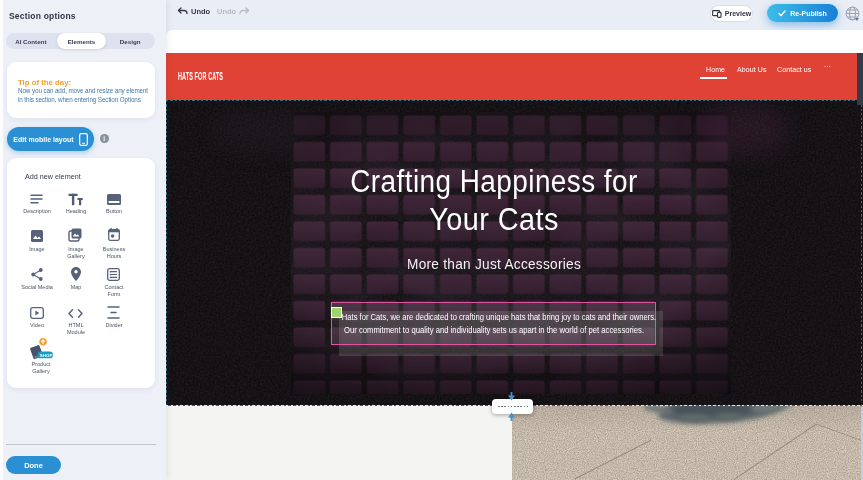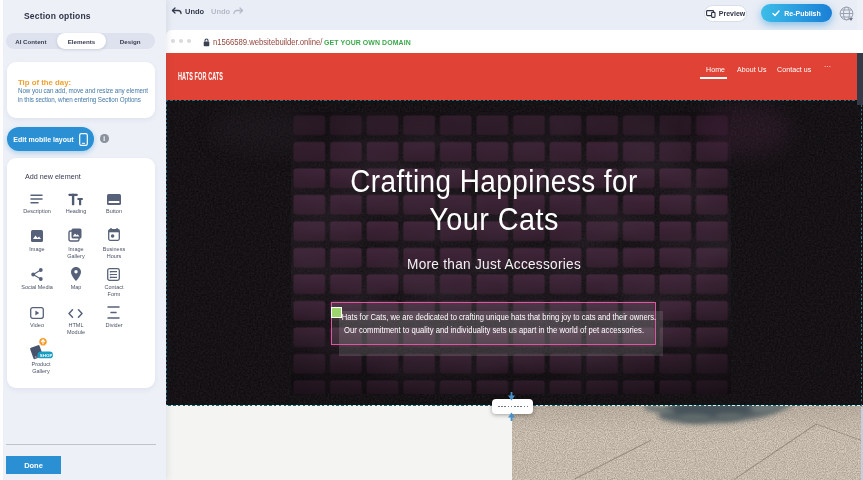--- a/index.html
+++ b/index.html
@@ -1,21 +1,21 @@
 <!DOCTYPE html>
 <html><head>
 <meta charset="utf-8">
 <style>
   * { margin:0; padding:0; box-sizing:border-box; }
   html,body { width:863px; height:480px; overflow:hidden; }
   body { font-family:"Liberation Sans", sans-serif; position:relative; background:#edf0f7; }
   .abs { position:absolute; }
 
   
-  #topbar { left:160px; top:0; width:697px; height:40px; background:#e9edf5; }
+  #topbar { left:166px; top:0; width:697px; height:40px; background:#e9edf5; }
   #undo { left:11px; top:7px; font-size:7.5px; font-weight:bold; color:#333a4e; display:flex; align-items:center; gap:3px;}
   #redo { left:51px; top:7px; font-size:7.5px; font-weight:bold; color:#b4bac8; display:flex; align-items:center; gap:3px;}
   .btn-preview { left:544px; top:5px; width:43px; height:17px; background:#fff; border:1px solid #d8dde8; border-radius:9px; display:flex; align-items:center; justify-content:center; gap:3px; font-size:7px; font-weight:bold; color:#2f3447; }
   .btn-republish { left:601px; top:4px; width:71px; height:18px; border-radius:10px; background:linear-gradient(90deg,#3cbde8,#1a7fd6); box-shadow:0 3px 8px rgba(47,150,220,.55); display:flex; align-items:center; justify-content:center; gap:4px; font-size:7px; font-weight:bold; color:#fff; }
 
   
   #browser { left:166px; top:30px; width:697px; height:450px; background:#fff; border-top-left-radius:6px; }
   #chrome { left:0; top:0; width:697px; height:23px; background:#fff; border-top-left-radius:6px; }
   .dot { width:4px; height:4px; border-radius:50%; background:#d9dade; top:9px; }
   #url { left:47px; top:7px; font-size:9px; color:#94473e; letter-spacing:-0.05px; transform:scaleX(.86); transform-origin:left center; }
@@ -55,37 +55,37 @@
   
   #handle { left:492px; top:399px; width:41px; height:15px; background:#fff; border-radius:4px; box-shadow:0 1px 4px rgba(0,0,0,.35); z-index:30; }
   #handledots { left:498px; top:405.6px; width:30px; height:1.6px; background:repeating-linear-gradient(90deg,#6a7686 0 1.6px, transparent 1.6px 3.2px); z-index:31; }
 
   
   #sb-top { left:857px; top:53px; width:6px; height:52px; background:#343a48; z-index:5; }
   #sb-bottom { left:860.5px; top:407px; width:2.5px; height:73px; background:#c3cde0; z-index:5; }
 
   
   #sidebar { left:0; top:0; width:166px; height:480px; background:#edf0f7; box-shadow:2px 0 6px rgba(60,70,110,.10); z-index:40; }
-  #sbtitle { left:9px; top:11px; font-size:8.5px; font-weight:bold; color:#2e3346; letter-spacing:.2px;margin-left:15px; }
+  #sbtitle { left:9px; top:11px; font-size:8.5px; font-weight:bold; color:#2e3346; letter-spacing:.2px; }
   #tabs { left:6px; top:33px; width:149px; height:16px; background:#dde2ee; border-radius:8px; display:flex; align-items:center; }
   .tab { flex:1; text-align:center; font-size:6.2px; font-weight:bold; color:#3a4054; }
   #tab-el { position:absolute; left:51px; top:0; width:49px; height:16px; background:#fff; border-radius:8px; box-shadow:0 1px 3px rgba(50,60,90,.18); display:flex; align-items:center; justify-content:center; }
   .card { background:#fff; border-radius:9px; box-shadow:0 2px 5px rgba(70,80,120,.08); }
   #tipcard { left:7px; top:62px; width:148px; height:56px; }
   #tiptitle { left:18px; top:78px; font-size:7.8px; font-weight:bold; color:#efa02f; }
   #tipbody { left:18px; top:87px; width:136px; font-size:6.3px; line-height:8.5px; color:#4579a8; letter-spacing:-0.1px; }
   #editbtn { left:7px; top:127px; width:87px; height:24px; background:#2a8fd3; border-radius:12px; display:flex; align-items:center; justify-content:center; gap:5px; color:#fff; font-size:7px; font-weight:bold; box-shadow:0 2px 5px rgba(42,143,211,.35); }
   #infoi { left:100px; top:134px; width:8.5px; height:8.5px; border-radius:50%; background:#8b919d; color:#fff; font-size:6.5px; font-weight:bold; display:flex; align-items:center; justify-content:center; }
   #elcard { left:7px; top:158px; width:148px; height:230px; }
   #eltitle { left:25px; top:172px; font-size:8px; color:#343a4e; transform:scaleX(.9); transform-origin:left; }
   .lbl { position:absolute; width:60px; text-align:center; font-size:5.5px; color:#4a5266; line-height:6.8px; letter-spacing:0; }
   .ic { position:absolute; }
 
   #divider { left:6px; top:444px; width:150px; height:1px; background:#c2c3c9; }
-  #done { left:6px; top:456px; width:55px; height:18px; background:#2a8fd3; border-radius:0; color:#fff; font-size:7.5px; font-weight:bold; display:flex; align-items:center; justify-content:center; }
+  #done { left:6px; top:456px; width:55px; height:18px; background:#2a8fd3; border-radius:9px; color:#fff; font-size:7.5px; font-weight:bold; display:flex; align-items:center; justify-content:center; }
 </style>
 </head>
 <body>
 
 <div id="topbar" class="abs">
   <div id="undo" class="abs">
     <svg width="11" height="9" viewBox="0 0 11 9">
         <path d="M4 1 L1.5 3.5 L4 6" fill="none" stroke="#333a4e" stroke-width="1.3" stroke-linecap="round" stroke-linejoin="round"></path>
         <path d="M1.5 3.5 H7 C9 3.5 10 4.8 10 6.5" fill="none" stroke="#333a4e" stroke-width="1.3" stroke-linecap="round"></path>
       </svg>
@@ -115,31 +115,20 @@
     <g fill="none" stroke="#9aa2b2" stroke-width="1">
       <circle cx="7.5" cy="7.5" r="6.4"></circle>
       <ellipse cx="7.5" cy="7.5" rx="3" ry="6.4"></ellipse>
       <path d="M1.2 7.5 H13.8 M2 4 H13 M2 11 H13"></path>
     </g>
   </svg>
   <div class="abs" style="left:689px; top:18px; width:0; height:0; border-left:2.5px solid transparent; border-right:2.5px solid transparent; border-top:3.5px solid #6f7684;"></div>
 </div>
 
 <div id="browser" class="abs">
-  <div id="chrome" class="abs">
-    <div class="dot abs" style="left:5px;"></div>
-    <div class="dot abs" style="left:13px;"></div>
-    <div class="dot abs" style="left:21px;"></div>
-    <svg class="abs" style="left:37px; top:8px;" width="7" height="9" viewBox="0 0 7 9">
-        <rect x="0.7" y="3.6" width="5.6" height="4.6" rx="0.9" fill="#3c4254"></rect>
-        <path d="M2 3.6 V2.5 a1.5 1.5 0 0 1 3 0 V3.6" fill="none" stroke="#3c4254" stroke-width="1.1"></path>
-      </svg>
-    <span id="url" class="abs">n1566589.websitebuilder.online/</span>
-    <span id="domain" class="abs">GET YOUR OWN DOMAIN</span>
-  </div>
 
   <div id="site" class="abs">
 
     <div id="siteheader" class="abs">
       <div id="logo" class="abs">HATS FOR CATS</div>
       <div class="nav abs" style="left:540px;">Home</div>
       <div class="abs" style="left:534px; top:24px; width:27px; height:1.5px; background:#fff;"></div>
       <div class="nav abs" style="left:571px;">About Us</div>
       <div class="nav abs" style="left:611px;">Contact us</div>
       <div class="nav abs" style="left:658px; top:7px; font-size:8px;">...</div>

